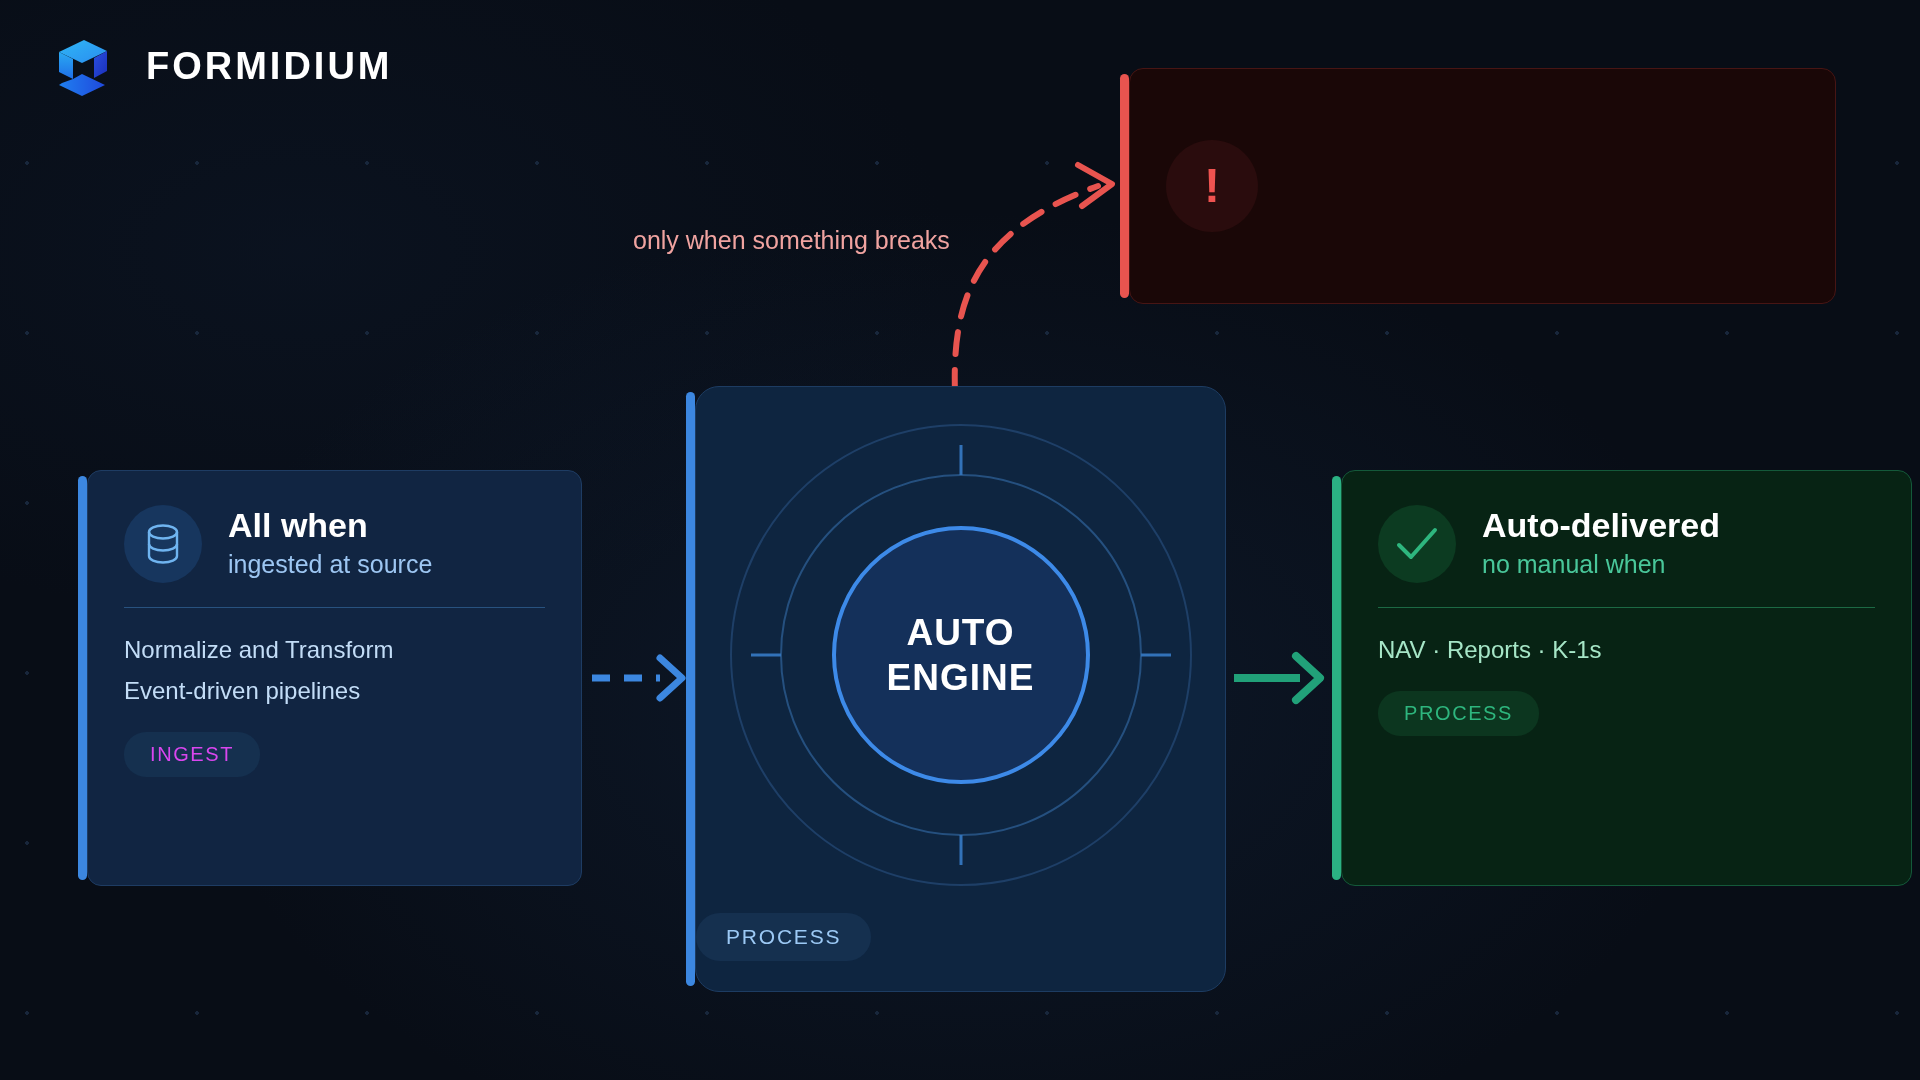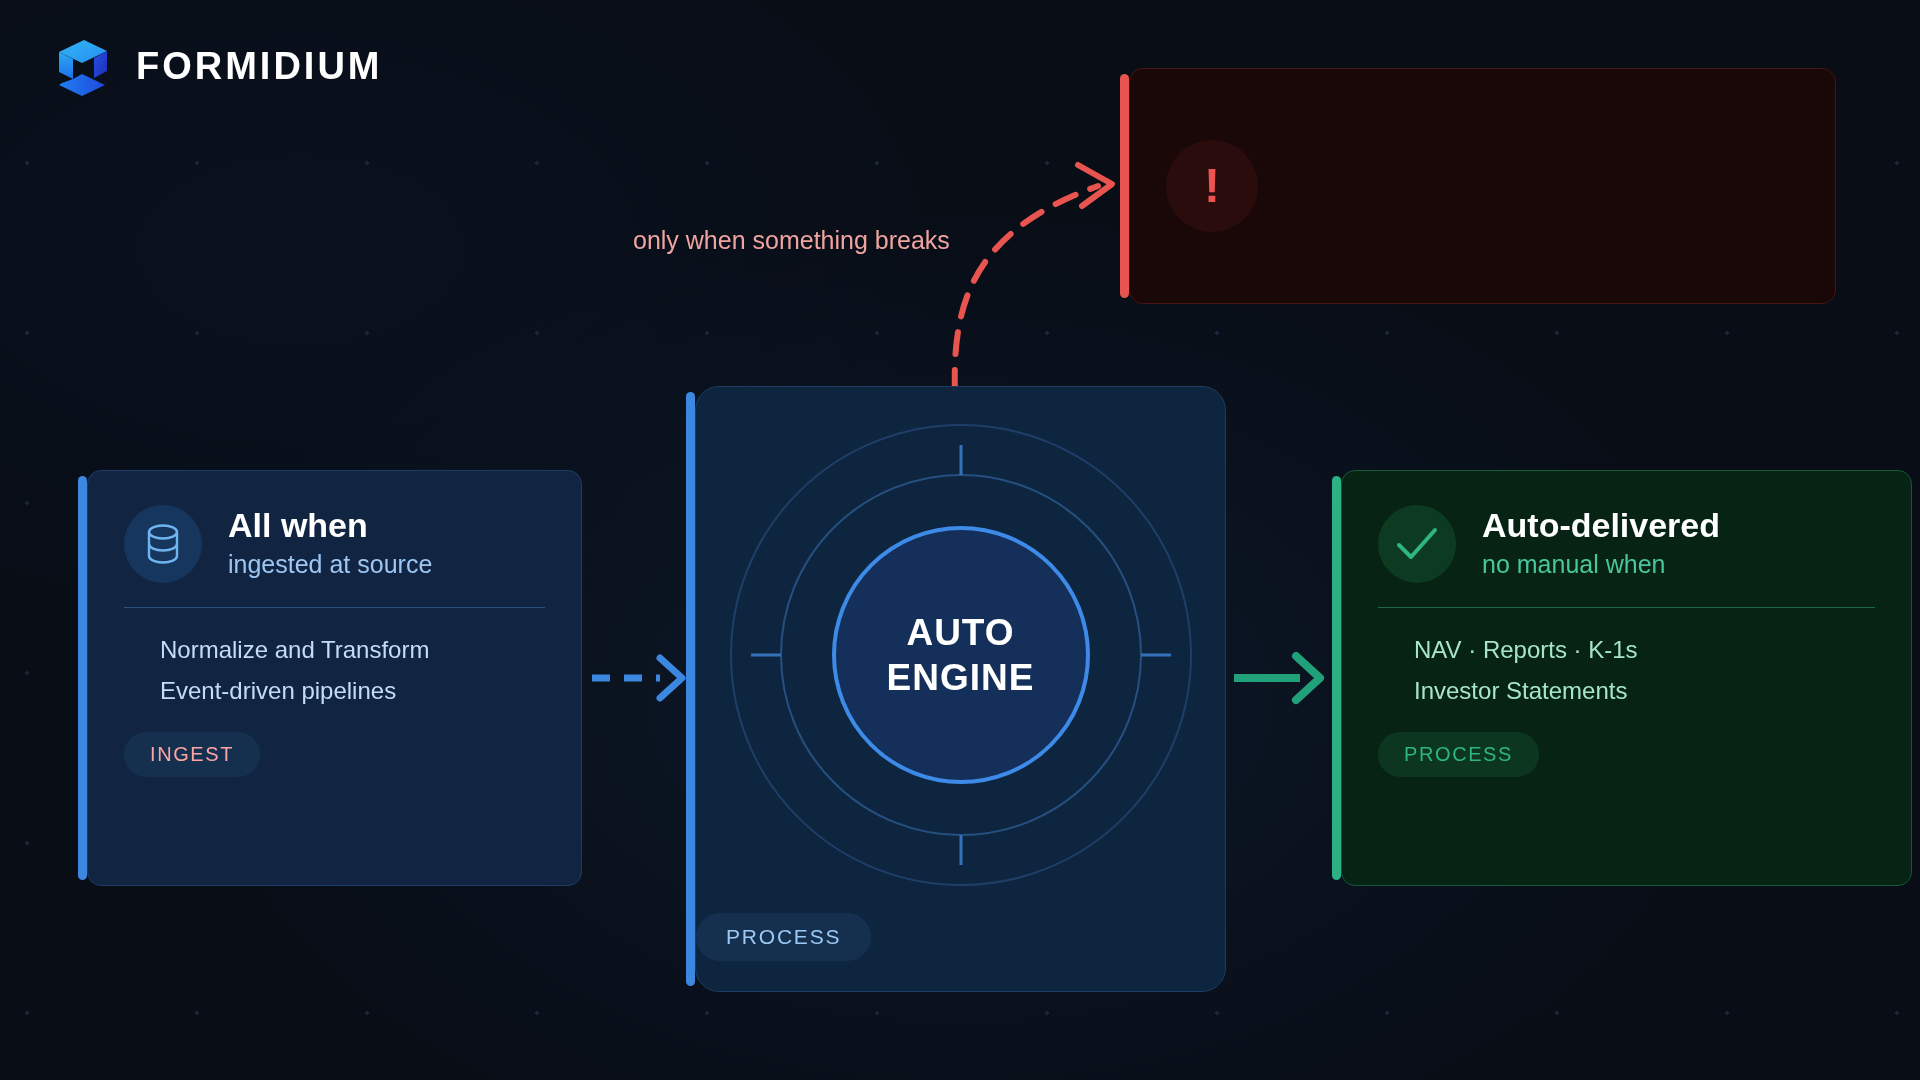--- a/index.html
+++ b/index.html
@@ -20,21 +20,21 @@
   #dots {
     position:absolute; inset:0;
     background-image: radial-gradient(circle, #1b2b42 1.7px, transparent 1.8px);
     background-size: 170px 170px;
     background-position: 112px 78px;
     opacity:0.85;
     pointer-events:none;
   }
 
   
-  #logo { position:absolute; left:48px; top:35px; display:flex; align-items:center; gap:20px; }
+  #logo { position:absolute; left:48px; top:35px; display:flex; align-items:center; gap:30px; }
   #logo .mark { width:68px; height:62px; display:block; }
   #logo .word {
     color:#ffffff; font-size:38px; font-weight:700;
     letter-spacing:3.0px;
   }
 
   
   .card { position:absolute; border-radius:14px; }
   .card .rail {
     position:absolute; left:0; top:6px; bottom:6px; width:9px; border-radius:6px;
@@ -45,36 +45,36 @@
     padding:34px 36px 26px 36px;
   }
   .card-head { display:flex; align-items:center; gap:26px; }
   .badge-circle {
     width:78px; height:78px; border-radius:50%;
     display:flex; align-items:center; justify-content:center; flex:0 0 auto;
   }
   .head-text .title { font-size:34px; font-weight:700; color:#ffffff; line-height:1.12; }
   .head-text .sub { font-size:25px; line-height:1.35; margin-top:4px; }
   .divider { height:1px; margin:24px 0 22px 0; }
-  .line { font-size:24px; line-height:1.7;margin-left:36px; }
+  .line { font-size:24px; line-height:1.7; }
   .pill {
     display:inline-block; margin-top:20px;
     padding:11px 26px; border-radius:22px;
     font-size:20px; letter-spacing:1.6px;
   }
 
   
   #card-ingest { left:78px; top:470px; width:504px; height:416px; }
   #card-ingest .rail { background:#3c87e0; }
   #card-ingest .body { background:#112542; border:1px solid #1e3c63; }
   #card-ingest .badge-circle { background:#17365e; }
   #card-ingest .sub { color:#9dc6f2; }
   #card-ingest .divider { background:#28527f; }
   #card-ingest .line { color:#c3ddf7; }
-  #card-ingest .pill { background:#15304f; color:#fca5a5; }
+  #card-ingest .pill { background:#15304f; color:#d946ef; }
 
   
   #card-deliver { left:1332px; top:470px; width:580px; height:416px; }
   #card-deliver .rail { background:#2bb183; }
   #card-deliver .body { background:#072314; border:1px solid #14593a; }
   #card-deliver .badge-circle { background:#0c3b21; }
   #card-deliver .sub { color:#49c79a; }
   #card-deliver .divider { background:#1c6944; }
   #card-deliver .line { color:#a6e6c7; }
   #card-deliver .pill { background:#0c361f; color:#2eb67e; }
@@ -235,21 +235,20 @@
             <polyline points="5,21 17,33 41,6"></polyline>
           </svg>
         </div>
         <div class="head-text">
           <div class="title">Auto-delivered</div>
           <div class="sub">no manual when</div>
         </div>
       </div>
       <div class="divider"></div>
       <div class="line">NAV · Reports · K-1s</div>
-      <div class="line">Investor Statements</div>
       <div class="pill">PROCESS</div>
     </div>
   </div>
 
   <div class="card" id="card-exception">
     <div class="rail"></div>
     <div class="body">
       <div class="card-head">
         <div class="badge-circle">
           <div class="bang">!</div>

